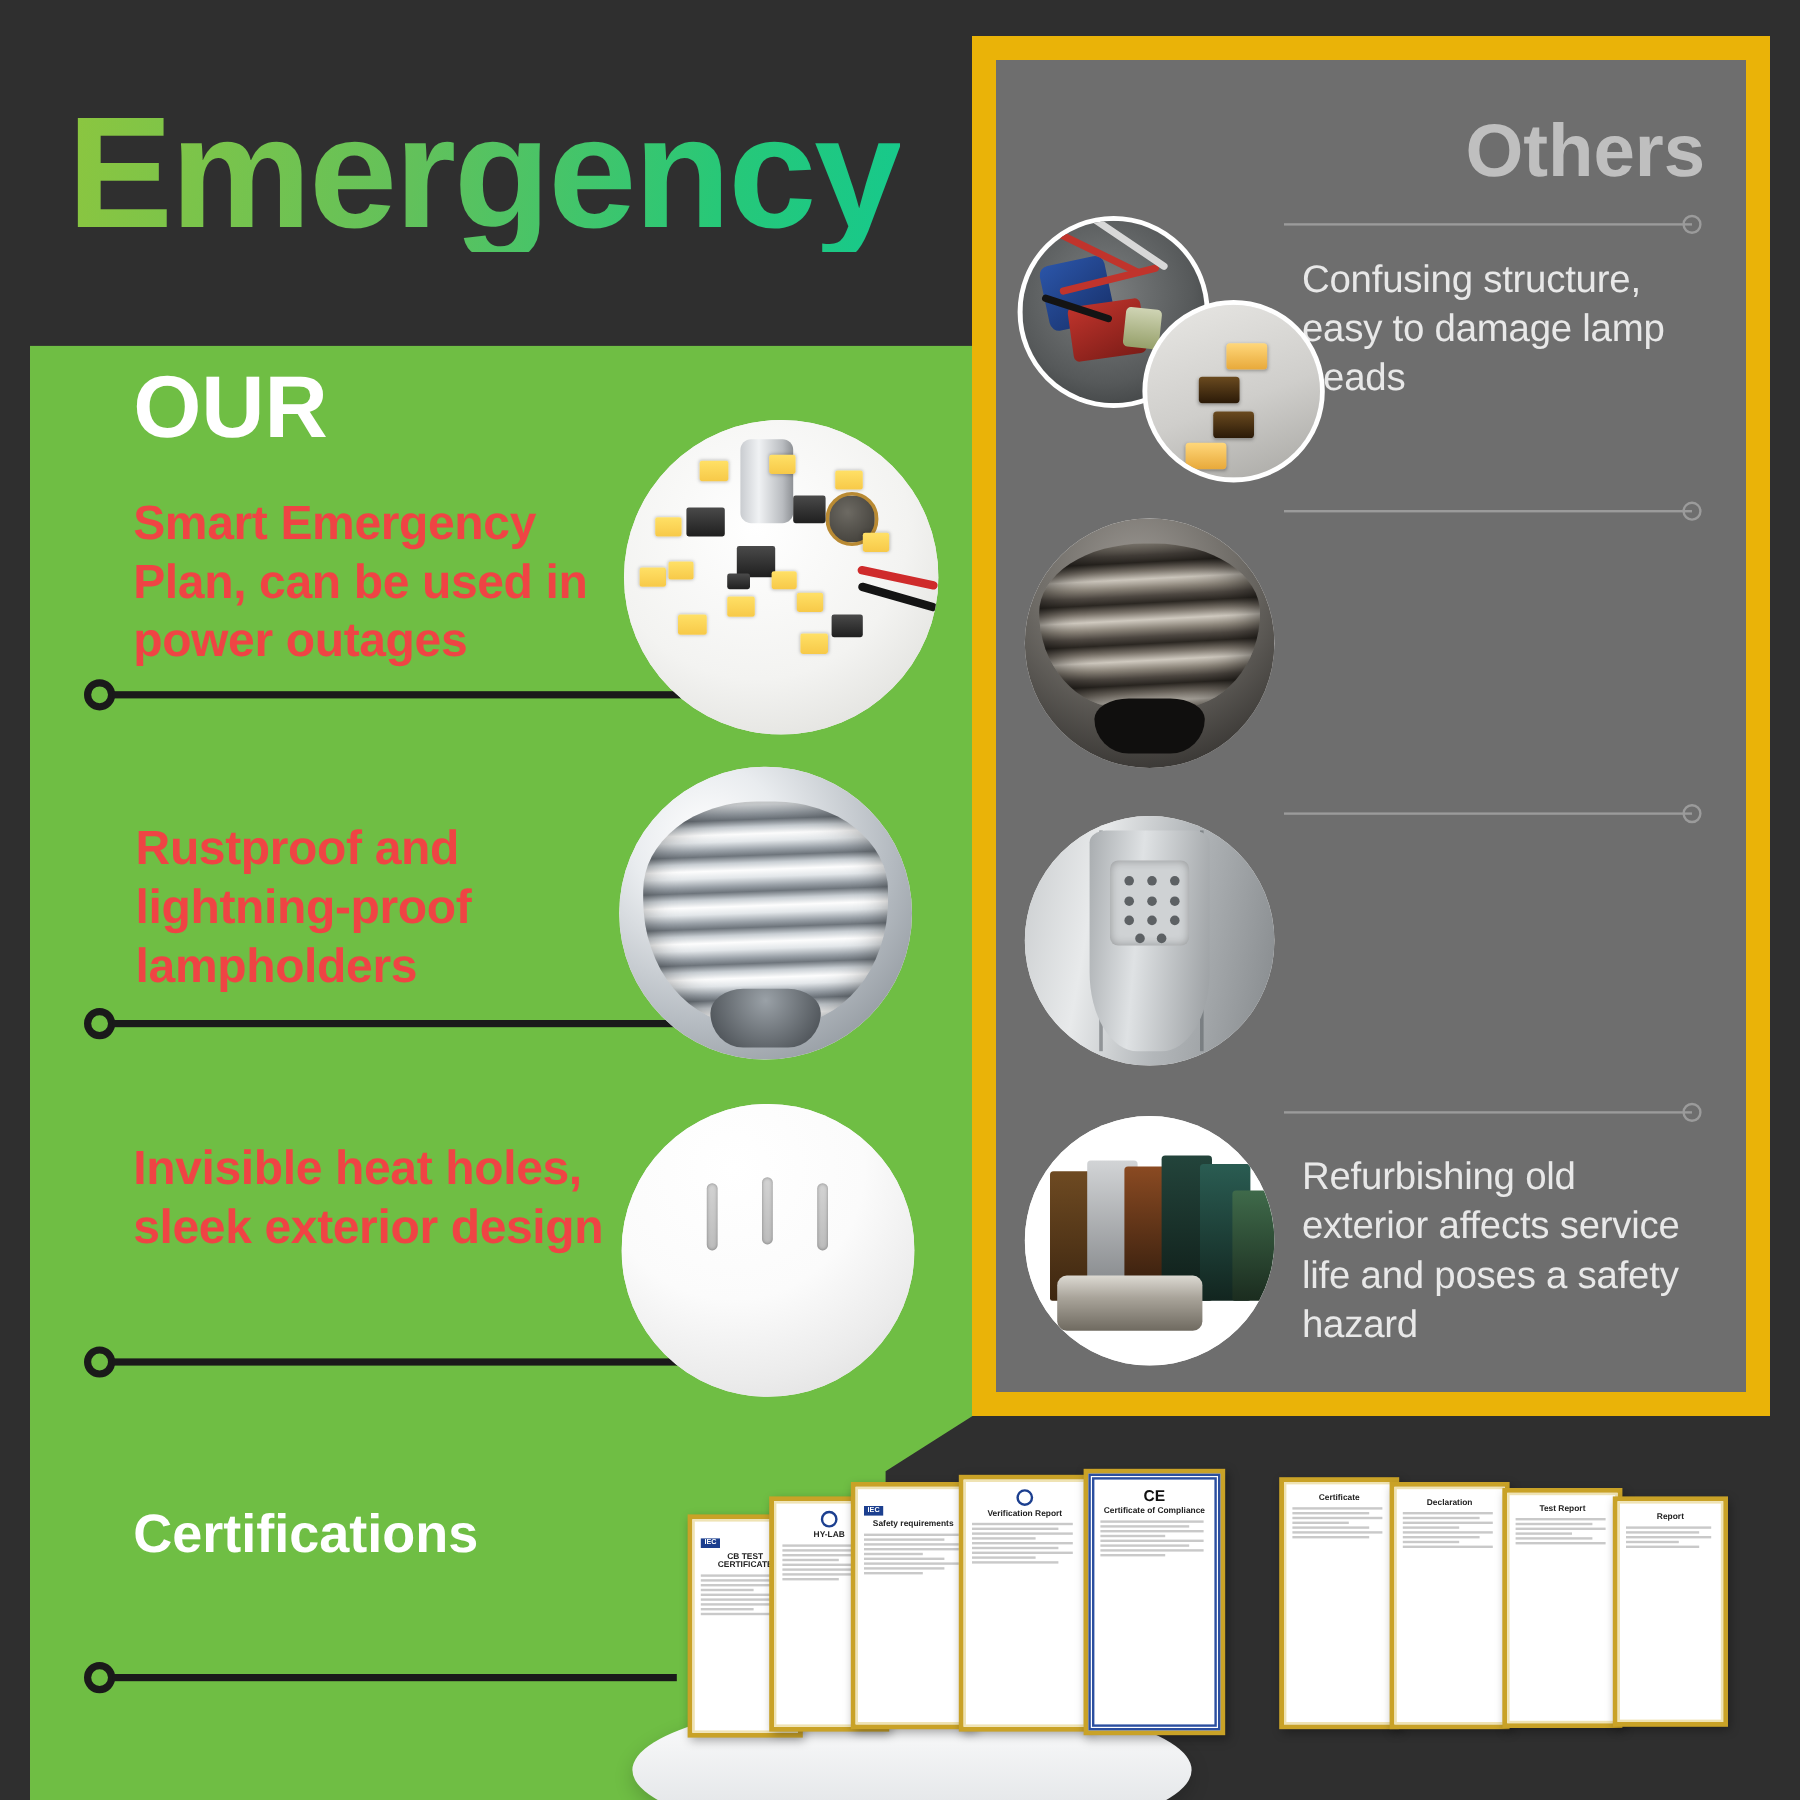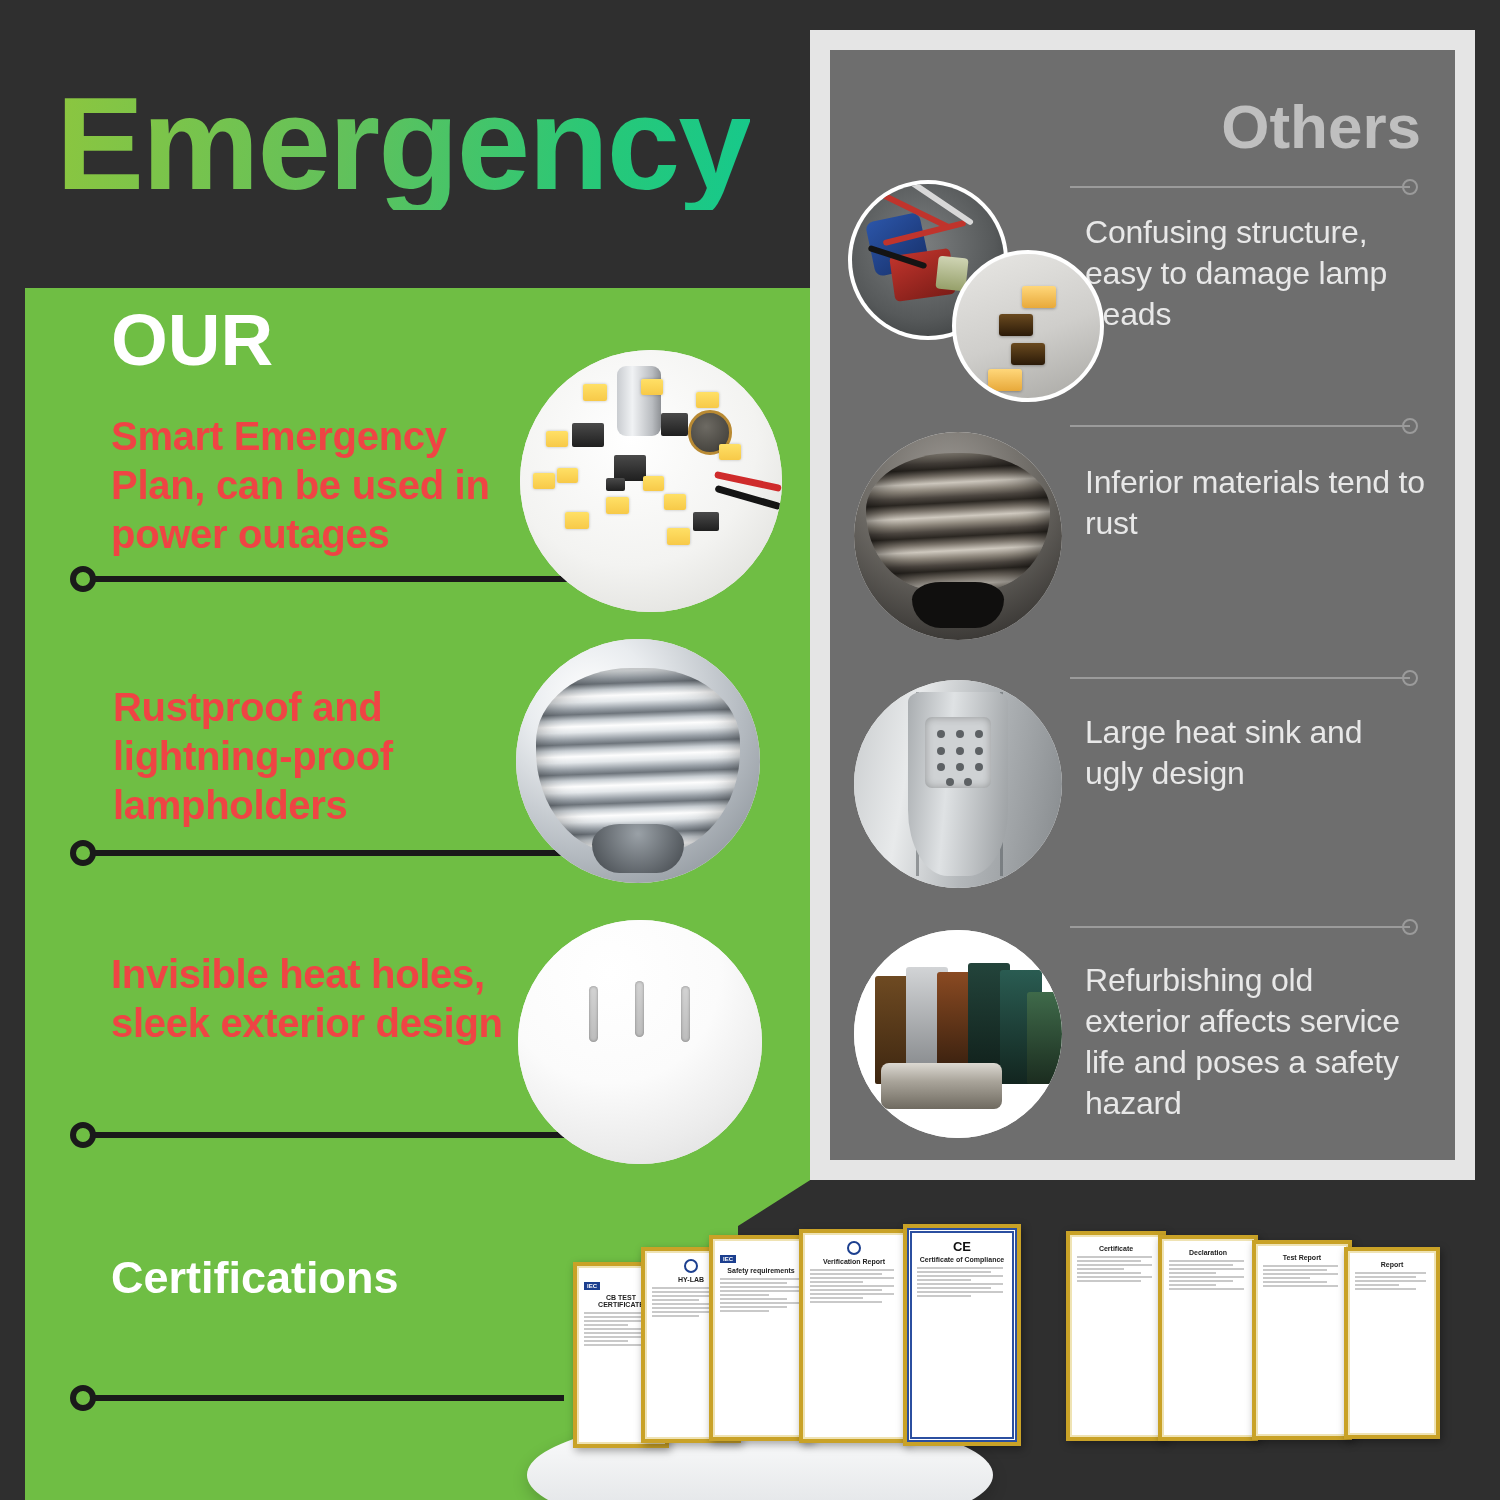--- a/index.html
+++ b/index.html
@@ -112,21 +112,21 @@
   }
   .spec {
     position:absolute; left:0; right:0; top:108px; text-align:center;
     color:#8d8d8d; font-size:19px; line-height:1.45; letter-spacing:.2px;
   }
 
   
   .gray-frame {
     position:absolute; left:810px; top:30px;
     width:665px; height:1150px;
-    background:#e5e5e5; padding:20px;
+    background:#eab308; padding:20px;
   }
   .gray-panel { width:100%; height:100%; background:#6e6e6e; position:relative; }
   .others-label {
     position:absolute; right:34px; top:46px;
     font-size:62px; font-weight:bold; color:#bfbfbf; line-height:1;
   }
   .oitem { position:absolute; }
   .oitem .otext {
     color:#e8e8e8; font-size:32px; line-height:1.28; letter-spacing:-0.2px;
     width:340px;
@@ -286,29 +286,23 @@
     <div class="others-label">Others</div>
 
     <div class="rconn" style="left:240px; top:136px; width:340px;"></div>
     <div class="rdot" style="left:572px; top:129px;"></div>
     <div class="oitem" style="left:255px; top:162px;">
       <div class="otext">Confusing structure, easy to damage lamp beads</div>
     </div>
 
     <div class="rconn" style="left:240px; top:375px; width:340px;"></div>
     <div class="rdot" style="left:572px; top:368px;"></div>
-    <div class="oitem" style="left:255px; top:412px;">
-      <div class="otext">Inferior materials tend to rust</div>
-    </div>
 
     <div class="rconn" style="left:240px; top:627px; width:340px;"></div>
     <div class="rdot" style="left:572px; top:620px;"></div>
-    <div class="oitem" style="left:255px; top:662px;">
-      <div class="otext">Large heat sink and ugly design</div>
-    </div>
 
     <div class="rconn" style="left:240px; top:876px; width:340px;"></div>
     <div class="rdot" style="left:572px; top:869px;"></div>
     <div class="oitem" style="left:255px; top:910px;">
       <div class="otext">Refurbishing old exterior affects service life and poses a safety hazard</div>
     </div>
 
     <div class="circ" style="left:18px; top:130px; width:160px; height:160px; border:4px solid #fff;">
       <div class="messy">
         <div class="blue"></div>

